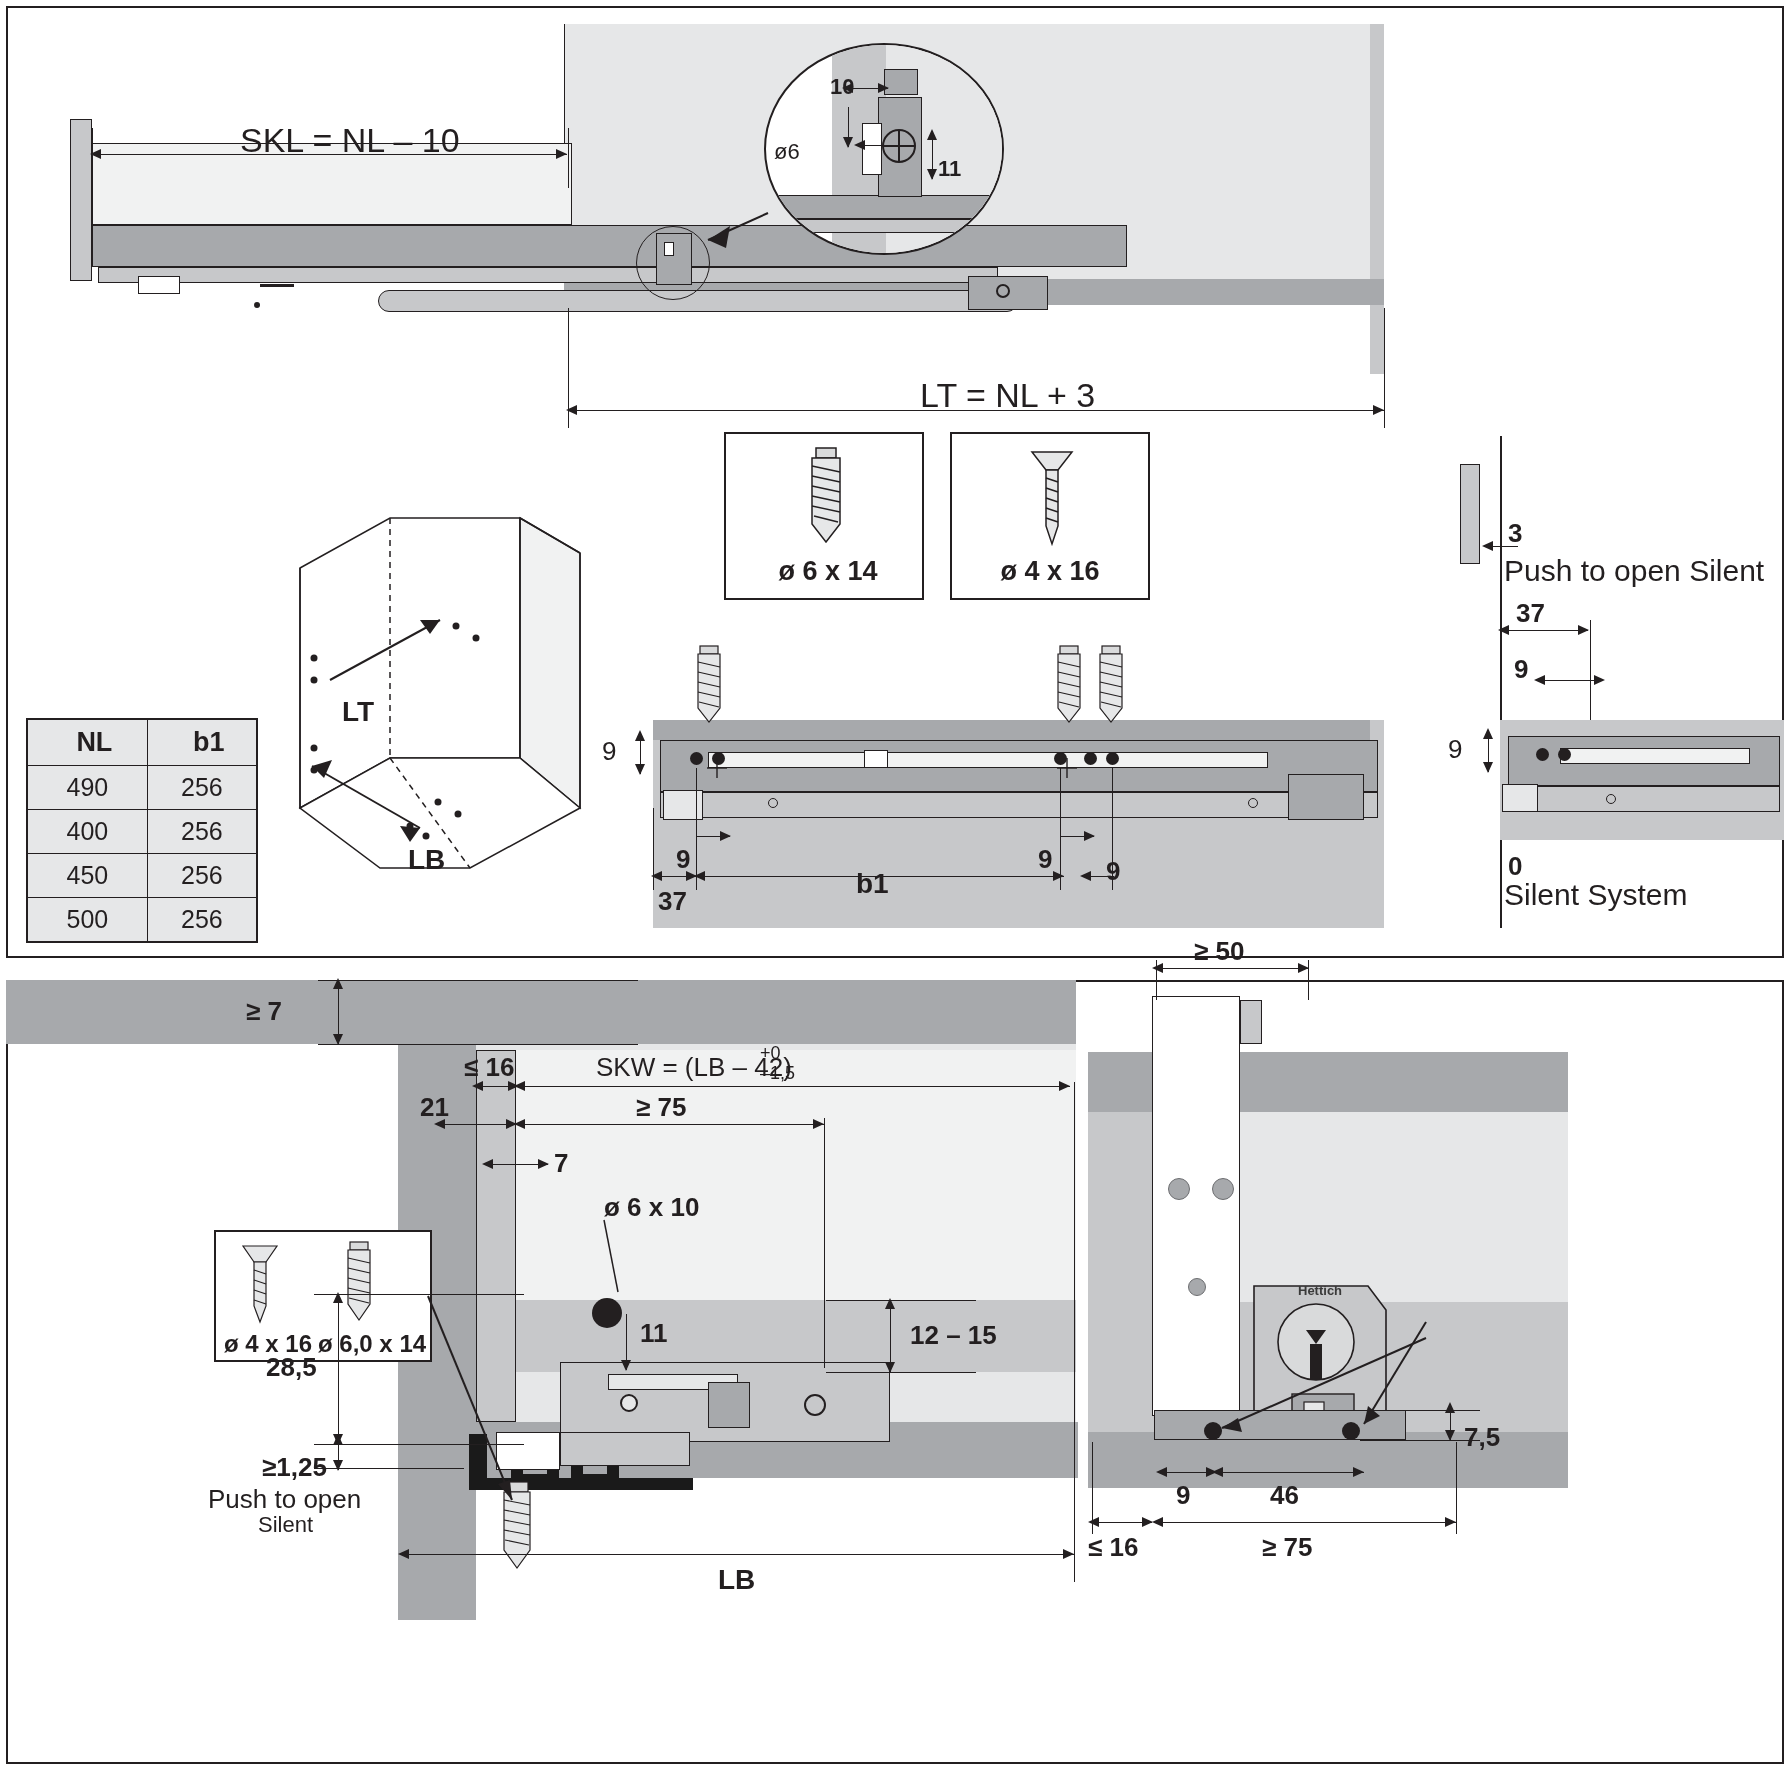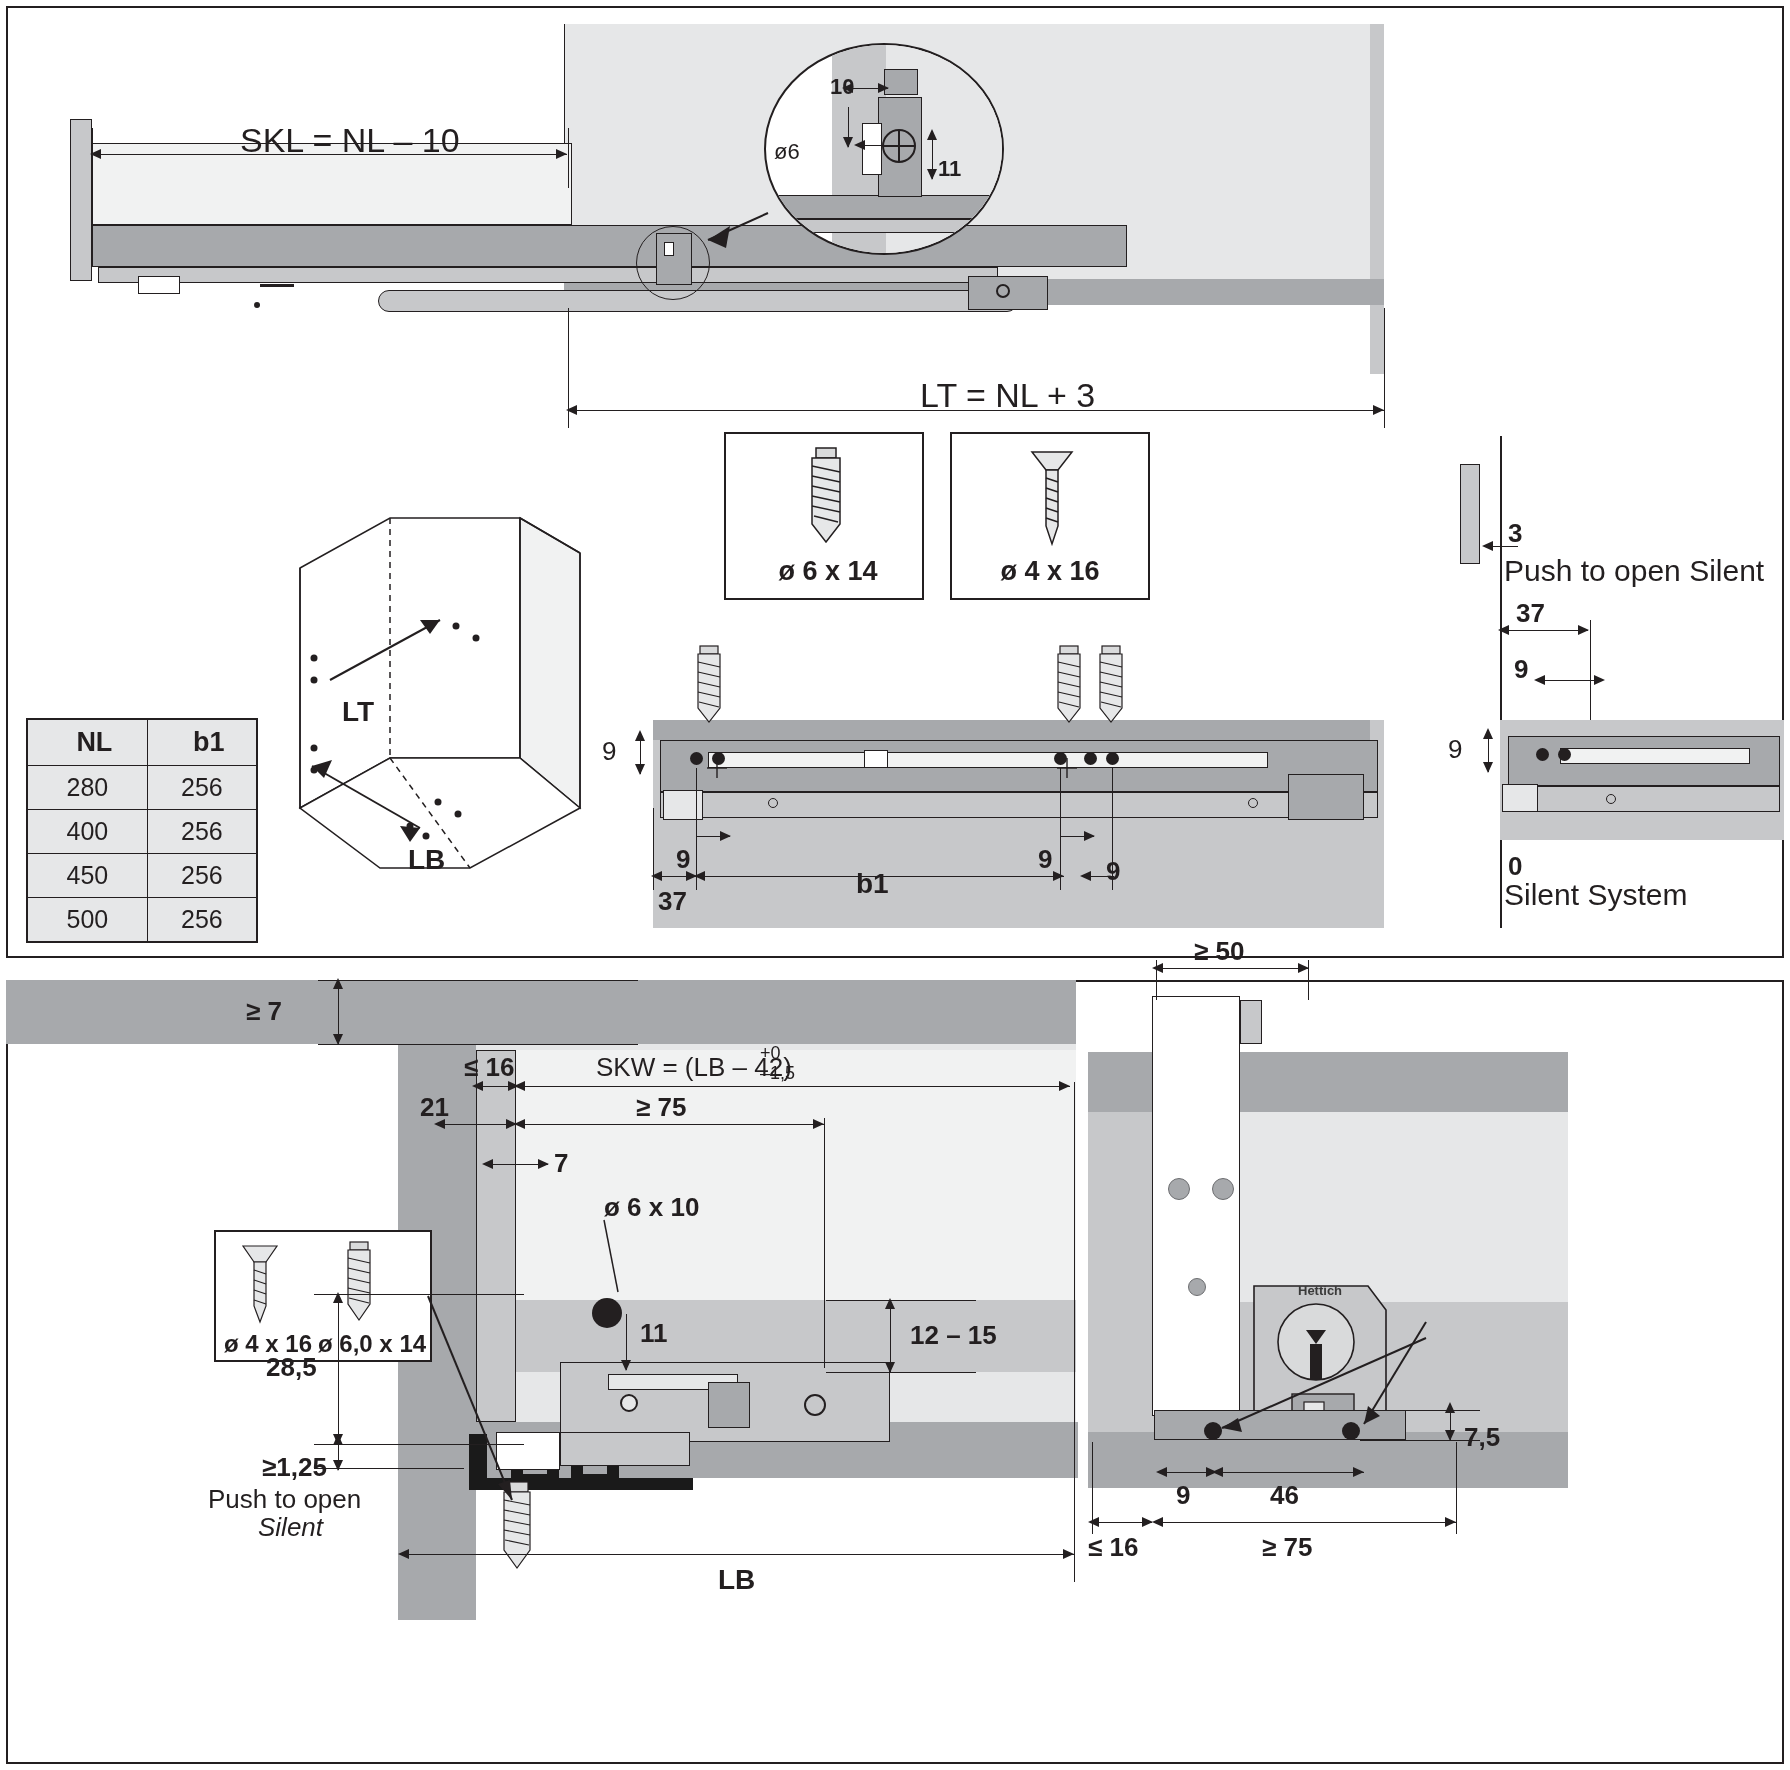--- a/index.html
+++ b/index.html
@@ -225,21 +225,21 @@
     <div id="nl-table">
       <table>
         <thead>
           <tr>
             <th>NL</th>
             <th>b1</th>
           </tr>
         </thead>
         <tbody>
           <tr>
-            <td>280</td>
+            <td>490</td>
             <td>256</td>
           </tr>
           <tr>
             <td>400</td>
             <td>256</td>
           </tr>
           <tr>
             <td>450</td>
             <td>256</td>
           </tr>
@@ -511,21 +511,21 @@
     <div class="arr arr-u" style="left:325px; top:310px;"></div>
     <div class="arr arr-d" style="left:325px; top:452px;"></div>
     <div class="lbl b" style="left:258px; top:372px; font-size:26px;">28,5</div>
 
     <div class="hline" style="left:306px; top:486px; width:150px;"></div>
     <div class="vline" style="left:330px; top:462px; height:26px;"></div>
     <div class="arr arr-u" style="left:325px; top:452px;"></div>
     <div class="arr arr-d" style="left:325px; top:478px;"></div>
     <div class="lbl b" style="left:254px; top:472px; font-size:26px;">≥1,25</div>
     <div class="lbl" style="left:200px; top:504px; font-size:26px;">Push to open</div>
-    <div class="lbl" style="left:250px; top:532px; font-size:26px;font-style:italic;">Silent</div>
+    <div class="lbl" style="left:250px; top:532px; font-size:22px;">Silent</div>
 
     <div class="hline" style="left:394px; top:572px; width:672px;"></div>
     <div class="arr arr-l" style="left:390px; top:567px;"></div>
     <div class="arr arr-r" style="left:1055px; top:567px;"></div>
     <div class="vline" style="left:1066px; top:100px; height:500px;"></div>
     <div class="lbl b" style="left:710px; top:584px; font-size:28px;">LB</div>
 
     <div class="abs fill-dk" style="left:1080px; top:70px; width:480px; height:60px;"></div>
     <div class="abs fill-md" style="left:1080px; top:130px; width:480px; height:320px;"></div>
     <div class="abs fill-lt" style="left:1160px; top:130px; width:400px; height:190px;"></div>

